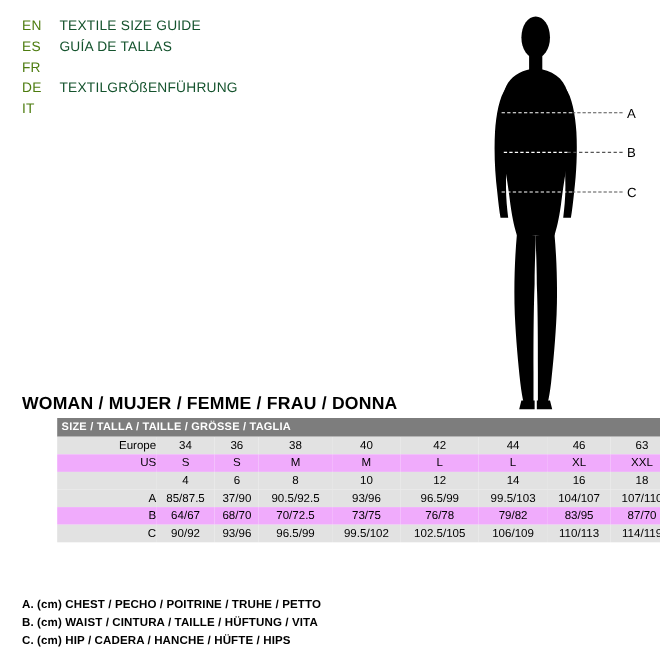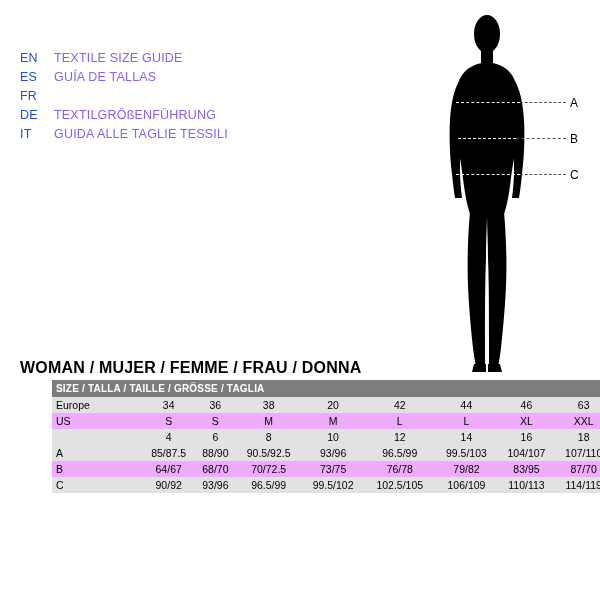--- a/index.html
+++ b/index.html
@@ -32,25 +32,24 @@
   .title-row {
     display: flex;
     align-items: baseline;
     height: 19px;
     font-size: 12.5px;
     letter-spacing: 0.2px;
   }
   .title-lang {
     width: 34px;
     flex: 0 0 34px;
-    color: #1d4ed8;
-    margin-top: 35px;
+    color: #4d7c0f;
   }
   .title-text {
-    color: #8b5cf6;
+    color: #14532d;
   }
 
   
   .figure {
     position: absolute;
     left: 400px;
     top: 8px;
     width: 200px;
     height: 370px;
   }
@@ -108,21 +107,21 @@
     text-align: left;
   }
   table.size-table td {
     height: 16px;
     padding: 0;
     text-align: center;
     vertical-align: middle;
     color: #000;
   }
   table.size-table td.rowlabel {
-    text-align: left;
+    text-align: right;
     padding-left: 4px;
     width: 86px;
   }
   table.size-table tr.shaded td {
     background: #e2e2e2;
   }
   table.size-table tr.plain td {
     background: #f0abfc;
   }
 
@@ -154,21 +153,20 @@
     </div>
     <div class="title-row">
       <span class="title-lang">FR</span>
     </div>
     <div class="title-row">
       <span class="title-lang">DE</span>
       <span class="title-text">TEXTILGRÖßENFÜHRUNG</span>
     </div>
     <div class="title-row">
       <span class="title-lang">IT</span>
-      <span class="title-text">GUIDA ALLE TAGLIE TESSILI</span>
     </div>
   </div>
 
   <div class="figure">
     <svg width="200" height="370" viewBox="0 0 200 370">
       <g fill="#000000">
 
         <ellipse cx="87" cy="26" rx="13" ry="19"></ellipse>
 
         <rect x="81" y="42" width="12" height="14"></rect>
@@ -245,21 +243,21 @@
       <tbody>
         <tr class="header-row">
           <td colspan="9">SIZE / TALLA / TAILLE / GRÖSSE / TAGLIA</td>
         </tr>
 
         <tr class="shaded">
           <td class="rowlabel">Europe</td>
           <td>34</td>
           <td>36</td>
           <td>38</td>
-          <td>20</td>
+          <td>40</td>
           <td>42</td>
           <td>44</td>
           <td>46</td>
           <td>63</td>
         </tr>
 
         <tr class="plain">
           <td class="rowlabel">US</td>
           <td>S</td>
           <td>S</td>
@@ -280,21 +278,21 @@
           <td>12</td>
           <td>14</td>
           <td>16</td>
           <td>18</td>
         </tr>
 
 
         <tr class="shaded">
           <td class="rowlabel">A</td>
           <td>85/87.5</td>
-          <td>88/90</td>
+          <td>37/90</td>
           <td>90.5/92.5</td>
           <td>93/96</td>
           <td>96.5/99</td>
           <td>99.5/103</td>
           <td>104/107</td>
           <td>107/110</td>
         </tr>
 
         <tr class="plain">
           <td class="rowlabel">B</td>
@@ -316,14 +314,19 @@
           <td>99.5/102</td>
           <td>102.5/105</td>
           <td>106/109</td>
           <td>110/113</td>
           <td>114/119</td>
         </tr>
       </tbody>
     </table>
   </div>
 
+  <div class="notes">
+    <div class="note-line">A. (cm) CHEST / PECHO / POITRINE / TRUHE / PETTO</div>
+    <div class="note-line">B. (cm) WAIST / CINTURA / TAILLE / HÜFTUNG / VITA</div>
+    <div class="note-line">C. (cm) HIP / CADERA / HANCHE / HÜFTE / HIPS</div>
+  </div>
 
 </div>
 
 </body></html>

